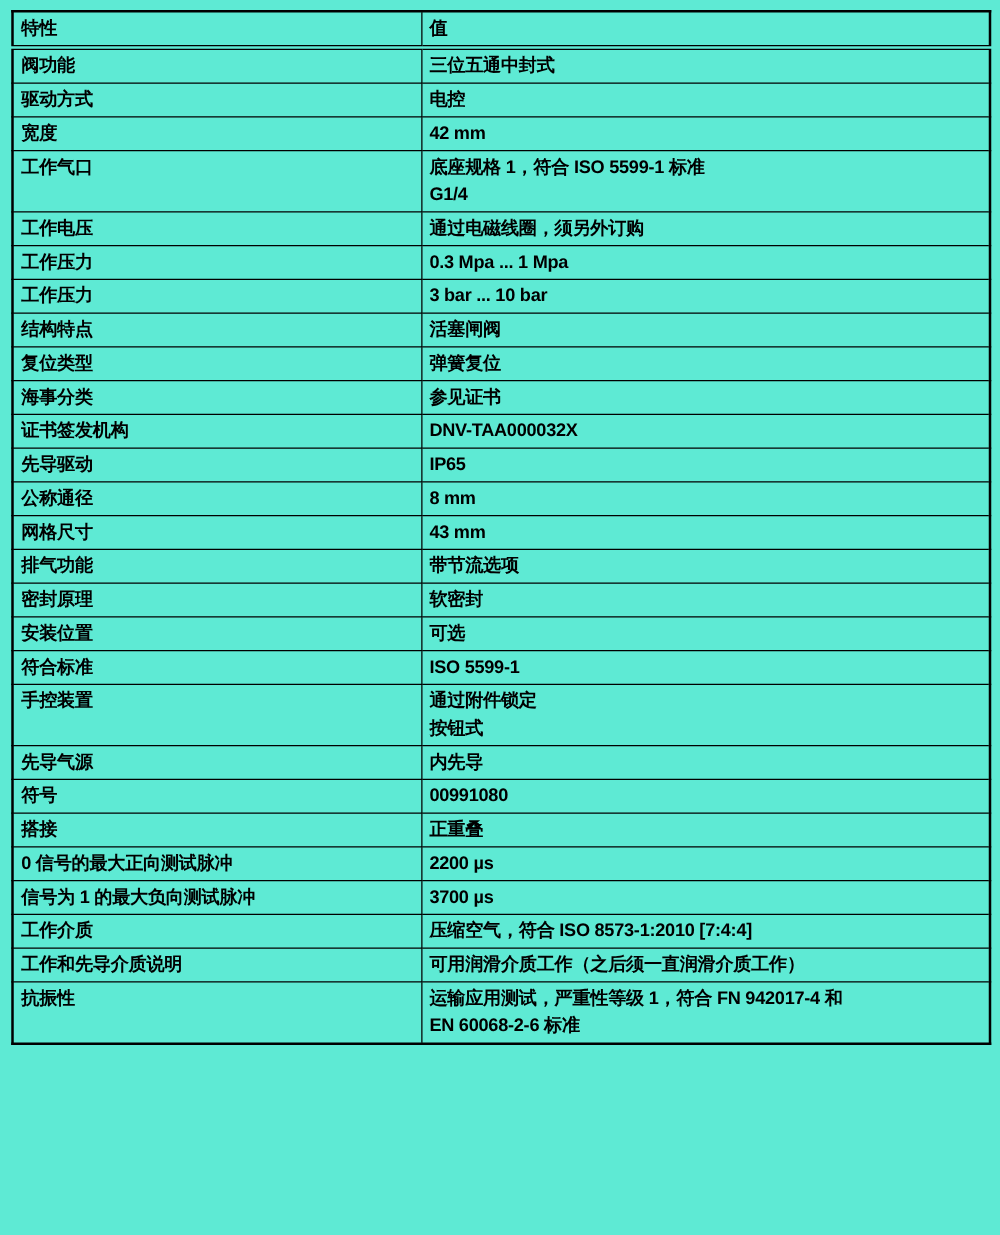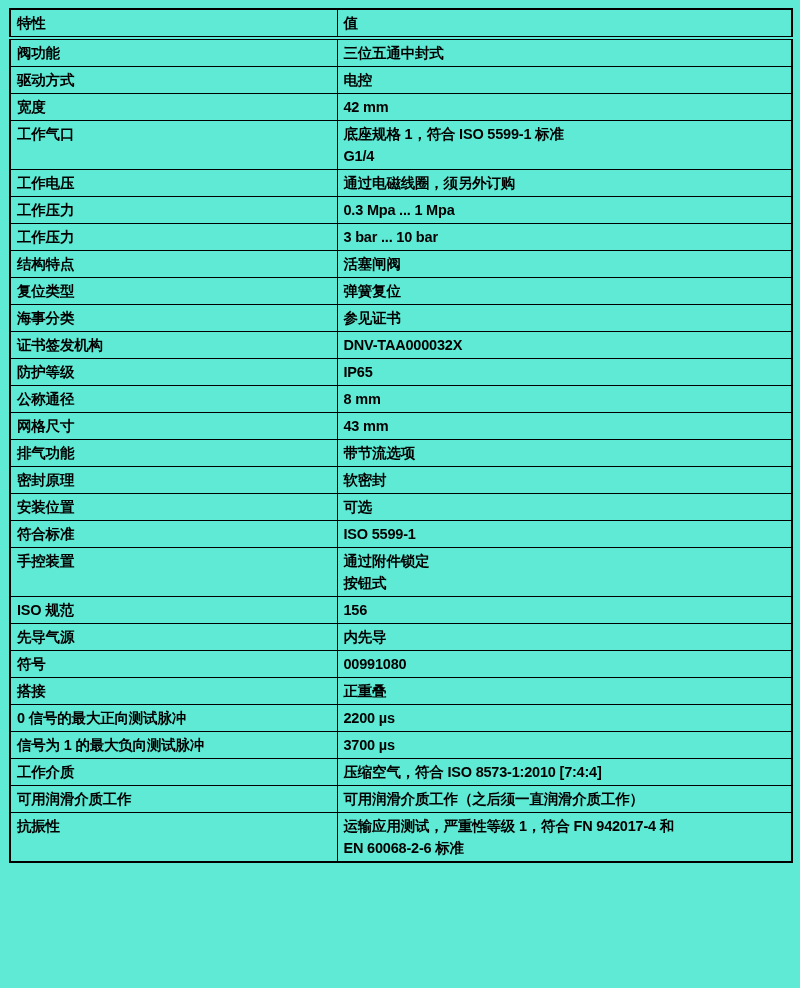--- a/index.html
+++ b/index.html
@@ -99,21 +99,21 @@
         </tr>
         <tr>
           <td>海事分类</td>
           <td>参见证书</td>
         </tr>
         <tr>
           <td>证书签发机构</td>
           <td>DNV-TAA000032X</td>
         </tr>
         <tr>
-          <td>防护等级</td>
+          <td>先导驱动</td>
           <td>IP65</td>
         </tr>
         <tr>
           <td>公称通径</td>
           <td>8 mm</td>
         </tr>
         <tr>
           <td>网格尺寸</td>
           <td>43 mm</td>
         </tr>
@@ -132,24 +132,20 @@
         <tr>
           <td>符合标准</td>
           <td>ISO 5599-1</td>
         </tr>
         <tr>
           <td>手控装置</td>
           <td>通过附件锁定
 按钮式</td>
         </tr>
         <tr>
-          <td>ISO 规范</td>
-          <td>156</td>
-        </tr>
-        <tr>
           <td>先导气源</td>
           <td>内先导</td>
         </tr>
         <tr>
           <td>符号</td>
           <td>00991080</td>
         </tr>
         <tr>
           <td>搭接</td>
           <td>正重叠</td>
@@ -160,21 +156,21 @@
         </tr>
         <tr>
           <td>信号为 1 的最大负向测试脉冲</td>
           <td>3700 µs</td>
         </tr>
         <tr>
           <td>工作介质</td>
           <td>压缩空气，符合 ISO 8573-1:2010 [7:4:4]</td>
         </tr>
         <tr>
-          <td>可用润滑介质工作</td>
+          <td>工作和先导介质说明</td>
           <td>可用润滑介质工作（之后须一直润滑介质工作）</td>
         </tr>
         <tr>
           <td>抗振性</td>
           <td>运输应用测试，严重性等级 1，符合 FN 942017-4 和
 EN 60068-2-6 标准</td>
         </tr>
       </tbody>
   </table>
 </div>

